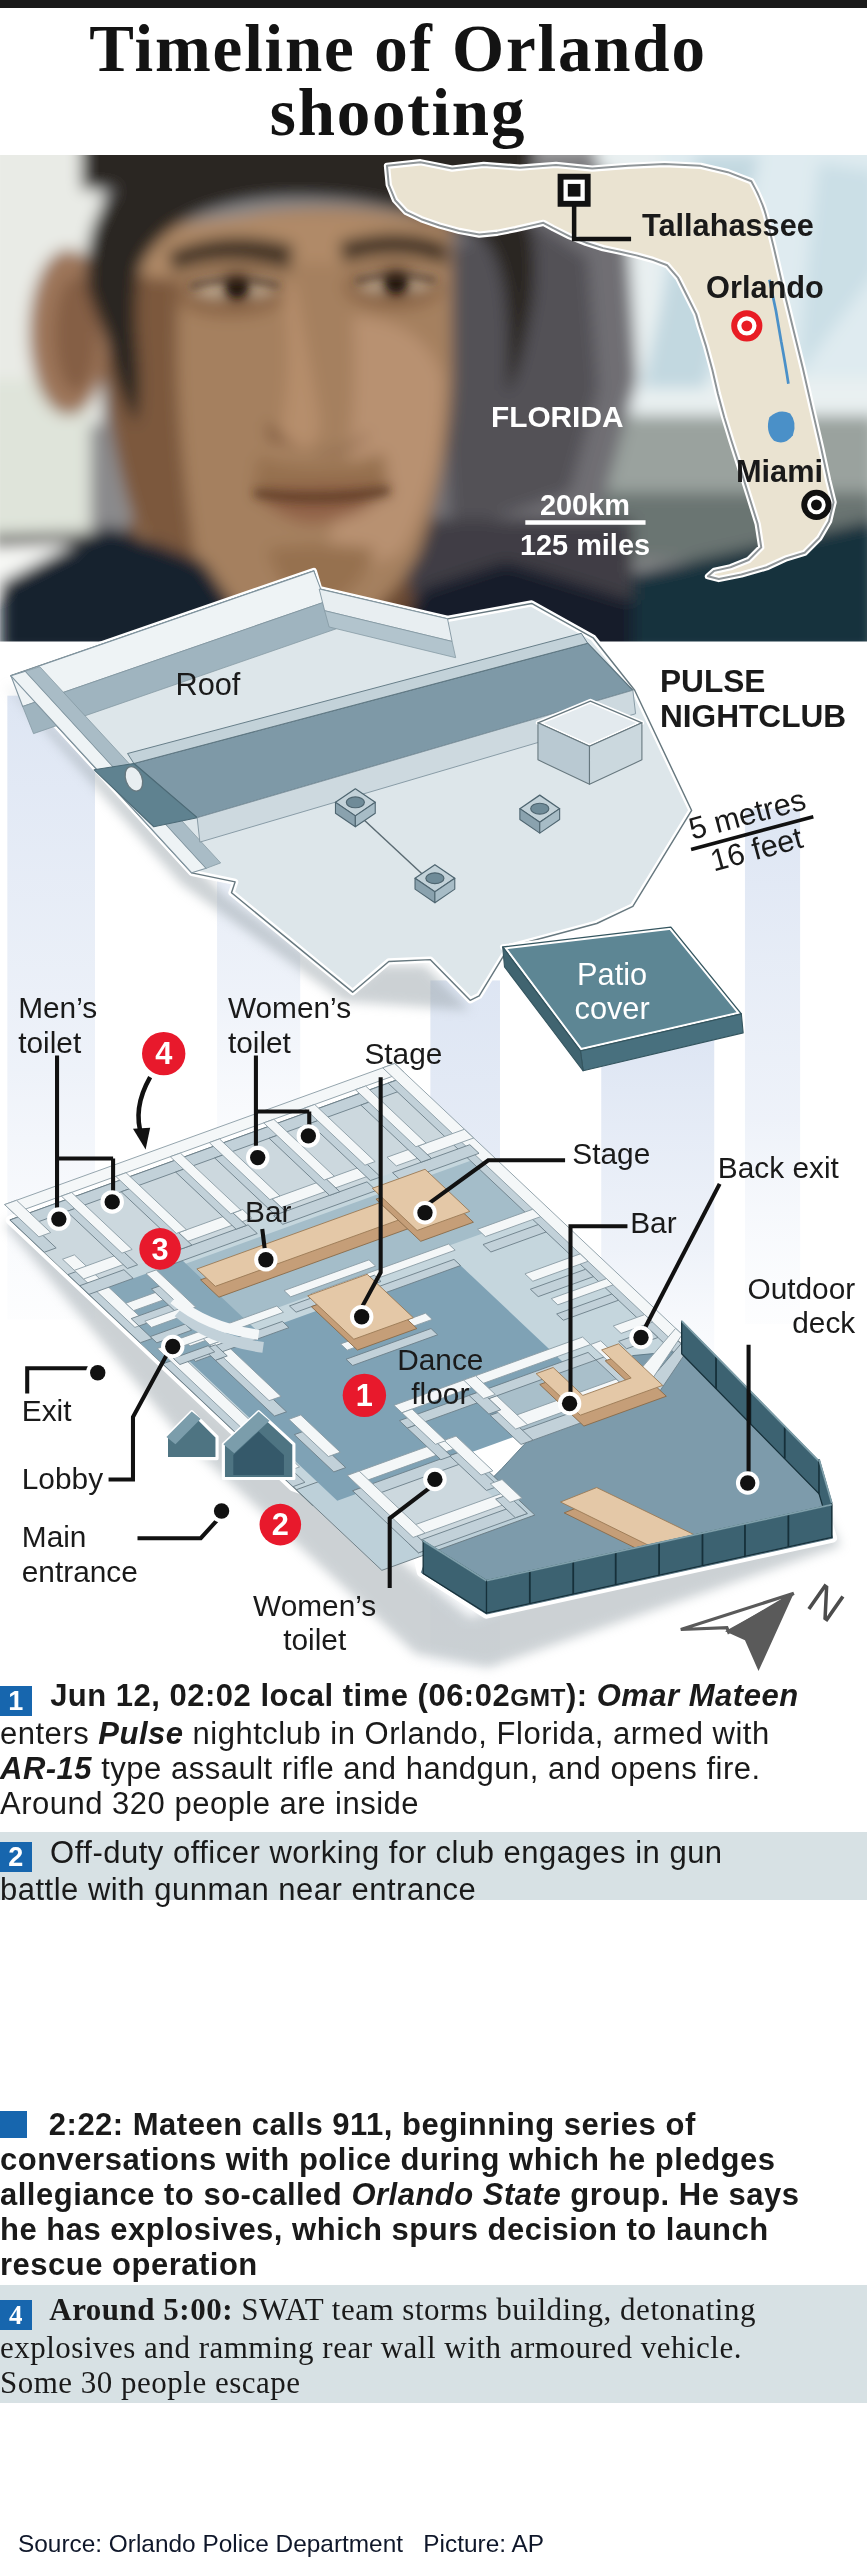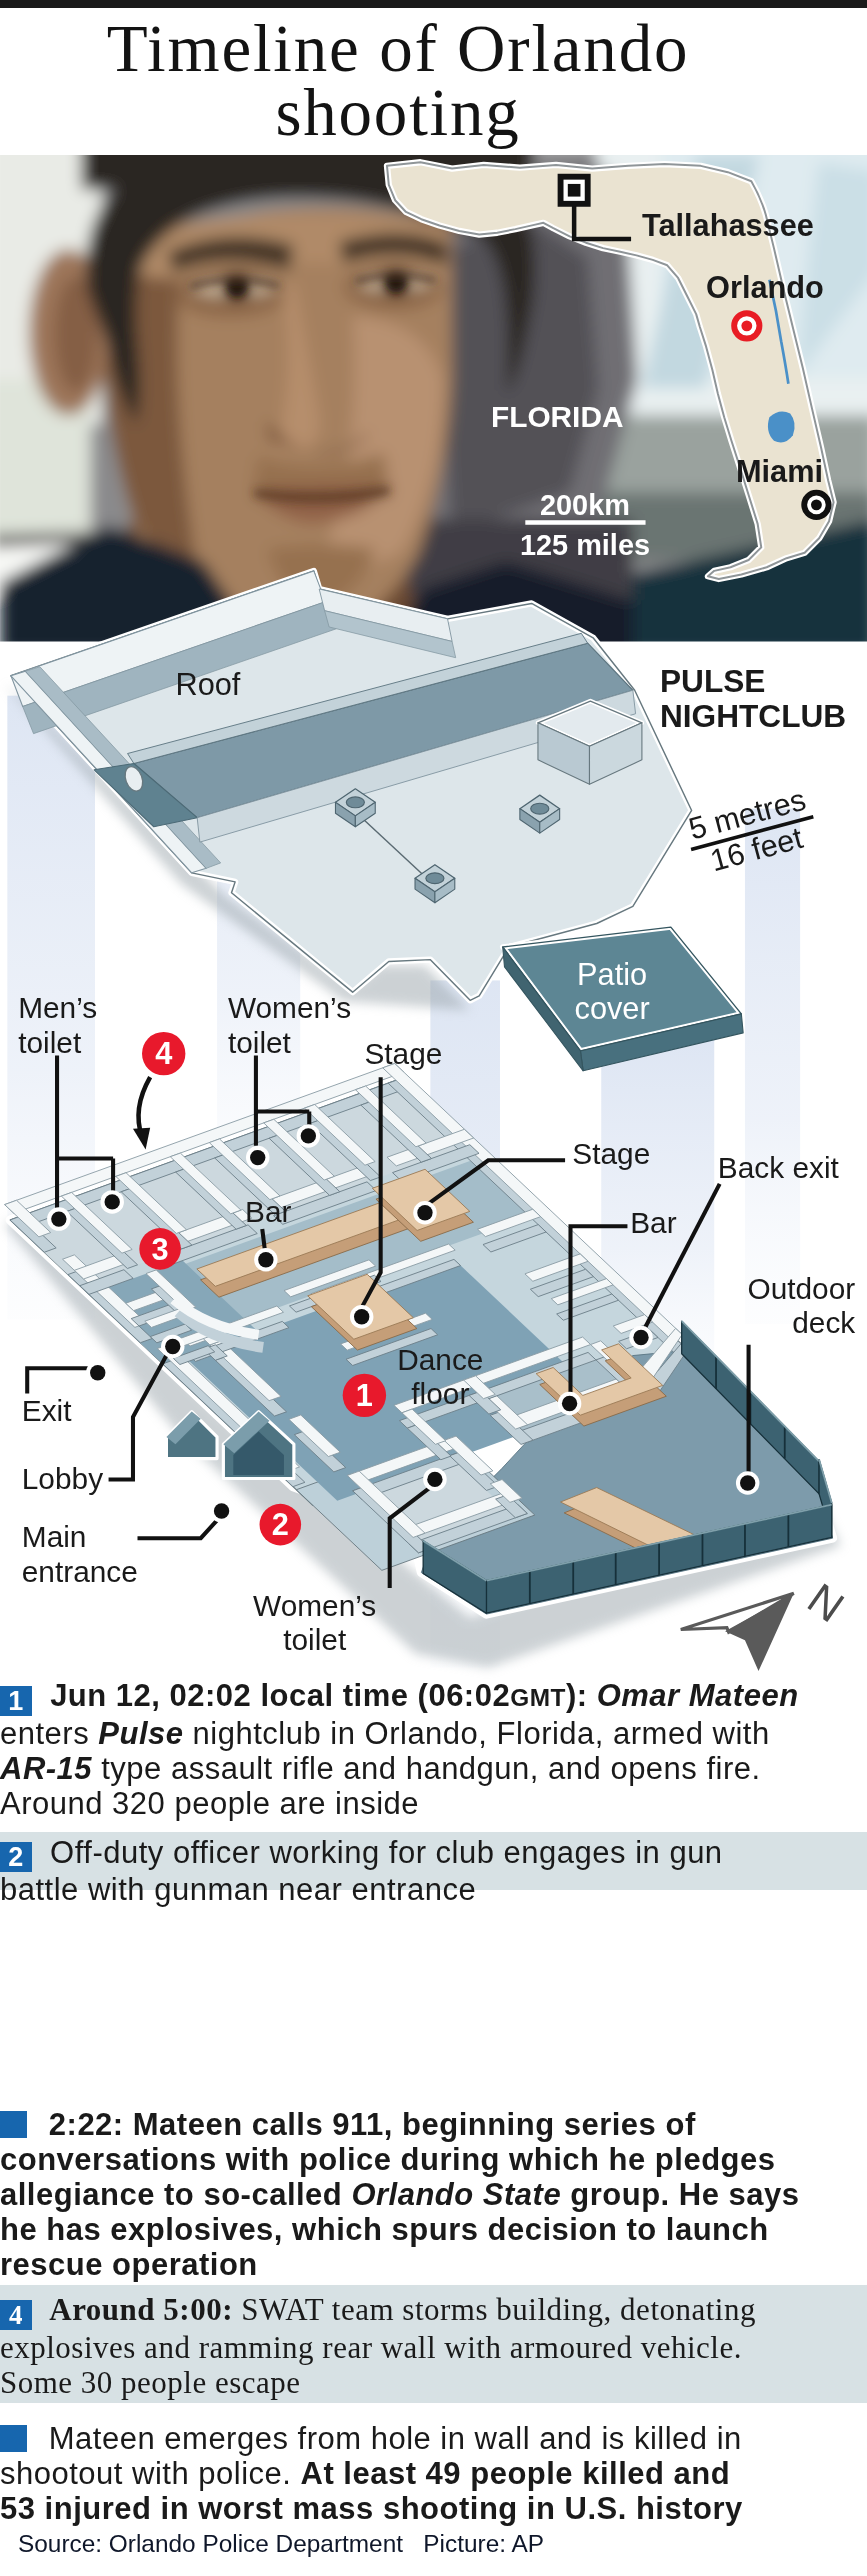--- a/index.html
+++ b/index.html
@@ -1,20 +1,20 @@
 <!DOCTYPE html>
 <html style="font-size:14.5px"><head>
 <meta charset="utf-8">
 <style>
   html,body{margin:0;padding:0;background:#fff;}
   #page{position:relative;width:868px;height:2576px;background:#fff;overflow:hidden;
         font-family:"Liberation Sans",sans-serif;}
   .abs{position:absolute;}
   #title{position:absolute;left:0;top:16.3px;width:796px;text-align:center;
-         font-family:"Liberation Serif",serif;font-weight:normal;font-size:67px;
+         font-family:"Liberation Serif",serif;font-weight:bold;font-size:67px;
          line-height:64px;color:#131313;letter-spacing:1.8px;}
   .tb{position:absolute;left:0;width:868px;color:#1a1a1a;font-size:31px;line-height:35px;letter-spacing:0.5px;}
   .tb .in{padding-right:9px;}
   .gband{background:#d7e1e4;}
   .nsq{display:inline-block;width:32px;height:30px;background:#1766ae;color:#fff;
        font-weight:bold;font-size:27px;line-height:30px;text-align:center;
        vertical-align:-3.6px;margin-right:9px;}
   .bsq{display:inline-block;width:27px;height:27px;background:#1766ae;
        vertical-align:-2.7px;margin-right:12.7px;}
   b.bi{font-style:italic;}
@@ -584,33 +584,30 @@
 
 <polygon points="753,1803 878,1763 806,1806 804,1801" fill="#fff" stroke="#5a5a5a" stroke-width="3.5"></polygon>
 <polygon points="802,1805 878,1763 839,1849 824,1815" fill="#5a5a5a"></polygon>
 <text x="899" y="1780" font-size="48" fill="#4c4c4c" transform="rotate(35 899 1764)">N</text>
 </svg>
 
   <div class="tb" style="top:1678px;">
       <div class="in"><span class="nsq">1</span> <b>Jun 12, 02:02 local time (06:02<span style="font-size:24.4px;">GMT</span>):</b> <b class="bi">Omar Mateen</b><br>enters <b class="bi">Pulse</b> nightclub in Orlando, Florida, armed with<br><b class="bi">AR-15</b> type assault rifle and handgun, and opens fire.<br>Around 320 people are inside</div>
     </div>
 
-  <div class="tb gband" style="top:1832px;height:58px;">
+  <div class="tb gband" style="top:1832px;height:68px;">
       <div class="in" style="padding-top:2.7px;"><span class="nsq">2</span> Off-duty officer working for club engages in gun<br>battle with gunman near entrance</div>
     </div>
 
 
 
   <div class="tb" style="top:2107px;font-weight:bold;">
       <div class="in"><span class="bsq"></span> <b>2:22:</b> Mateen calls 911, beginning series of<br>conversations with police during which he pledges<br>allegiance to so-called <b class="bi">Orlando State</b> group. He says<br>he has explosives, which spurs decision to launch<br>rescue operation</div>
     </div>
 
   <div class="tb gband" style="top:2285px;height:118px;font-family:Liberation Serif, serif;">
       <div class="in" style="padding-top:7.2px;"><span class="nsq">4</span> <b>Around 5:00:</b> SWAT team storms building, detonating<br>explosives and ramming rear wall with armoured vehicle.<br>Some 30 people escape</div>
     </div>
 
-  <div class="tb" style="top:2421px;">
-      <div class="in"><span class="bsq"></span> Mateen emerges from hole in wall and is killed in<br>shootout with police. <b>At least 49 people killed and<br>53 injured in worst mass shooting in U.S. history</b></div>
-    </div>
 
   <div id="src">Source: Orlando Police Department&nbsp;&nbsp;&nbsp;Picture: AP</div>
 </div>
 
 
 </body></html>

